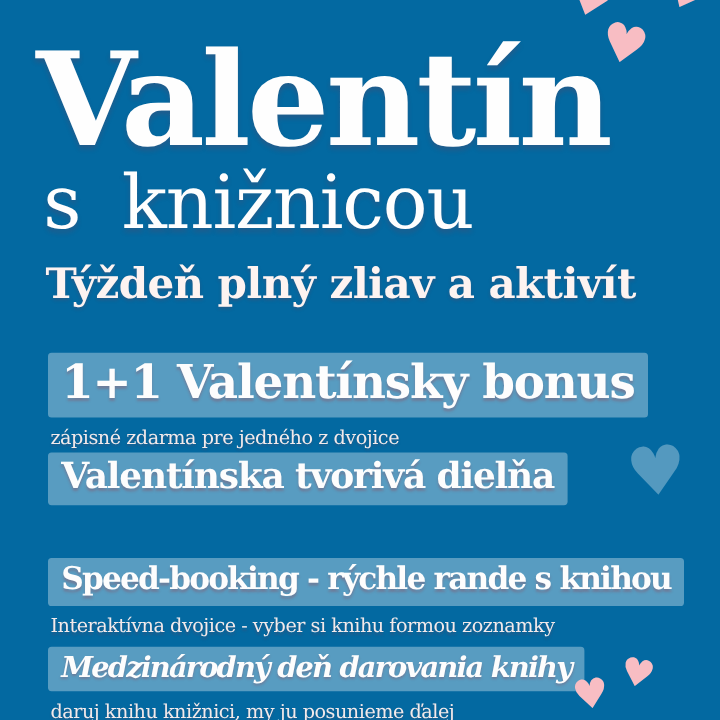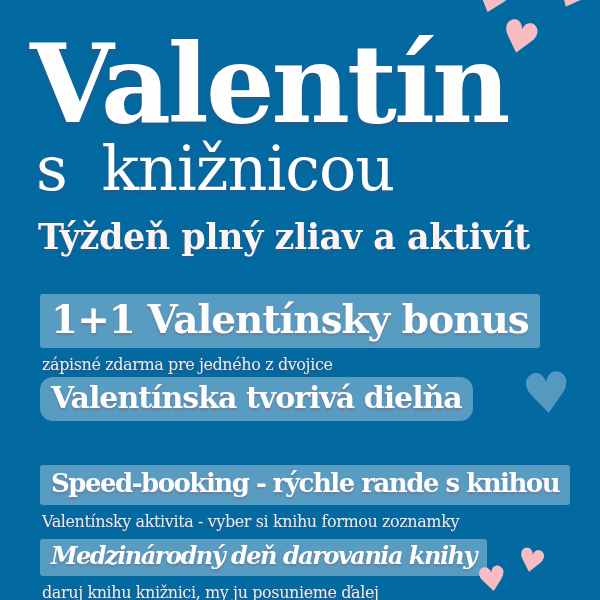--- a/index.html
+++ b/index.html
@@ -41,21 +41,21 @@
   .bar{
     display:inline-block;
     background:rgba(255,255,255,.34);
     border-radius:3px;
     padding:4px 11px 7px;
     font-weight:700;line-height:1.1;color:#fdfdfd;
     letter-spacing:-1px;
     text-shadow:0 2px 2px rgba(170,35,45,.25);
   }
   .sec0 .bar{font-size:39px;}
-  .sec1 .bar{font-size:30px;border-radius:13px;}
+  .sec1 .bar{font-size:30px;}
   .sec2 .bar{font-size:26px;letter-spacing:-1.5px;text-align:right;}
   .sec3 .bar{font-size:24px;letter-spacing:-1.5px;font-style:italic;}
   .desc{
     margin:7px 0 0 2px;
     font-size:16px;line-height:1.22;
     letter-spacing:-.4px;
     color:rgba(255,241,239,.95);
     white-space:pre-line;
     text-shadow:0 2px 2px rgba(170,35,45,.22);
   }
@@ -85,21 +85,21 @@
     <span class="bar">1+1 Valentínsky bonus</span>
     <p class="desc">zápisné zdarma pre jedného z dvojice</p>
   </section>
 
   <section class="sec sec1">
     <span class="bar">Valentínska tvorivá dielňa</span>
   </section>
 
   <section class="sec sec2">
     <span class="bar">Speed-booking - rýchle rande s knihou</span>
-    <p class="desc">Valentínsky aktivita - vyber si knihu formou zoznamky</p>
+    <p class="desc">Interaktívna dvojice - vyber si knihu formou zoznamky</p>
   </section>
 
   <section class="sec sec3">
     <span class="bar">Medzinárodný deň darovania knihy</span>
     <p class="desc">daruj knihu knižnici, my ju posunieme ďalej</p>
   </section>
 
   <span class="heart h1">♥</span>
   <span class="heart h2">♥</span>
   <span class="heart h3">♥</span>

